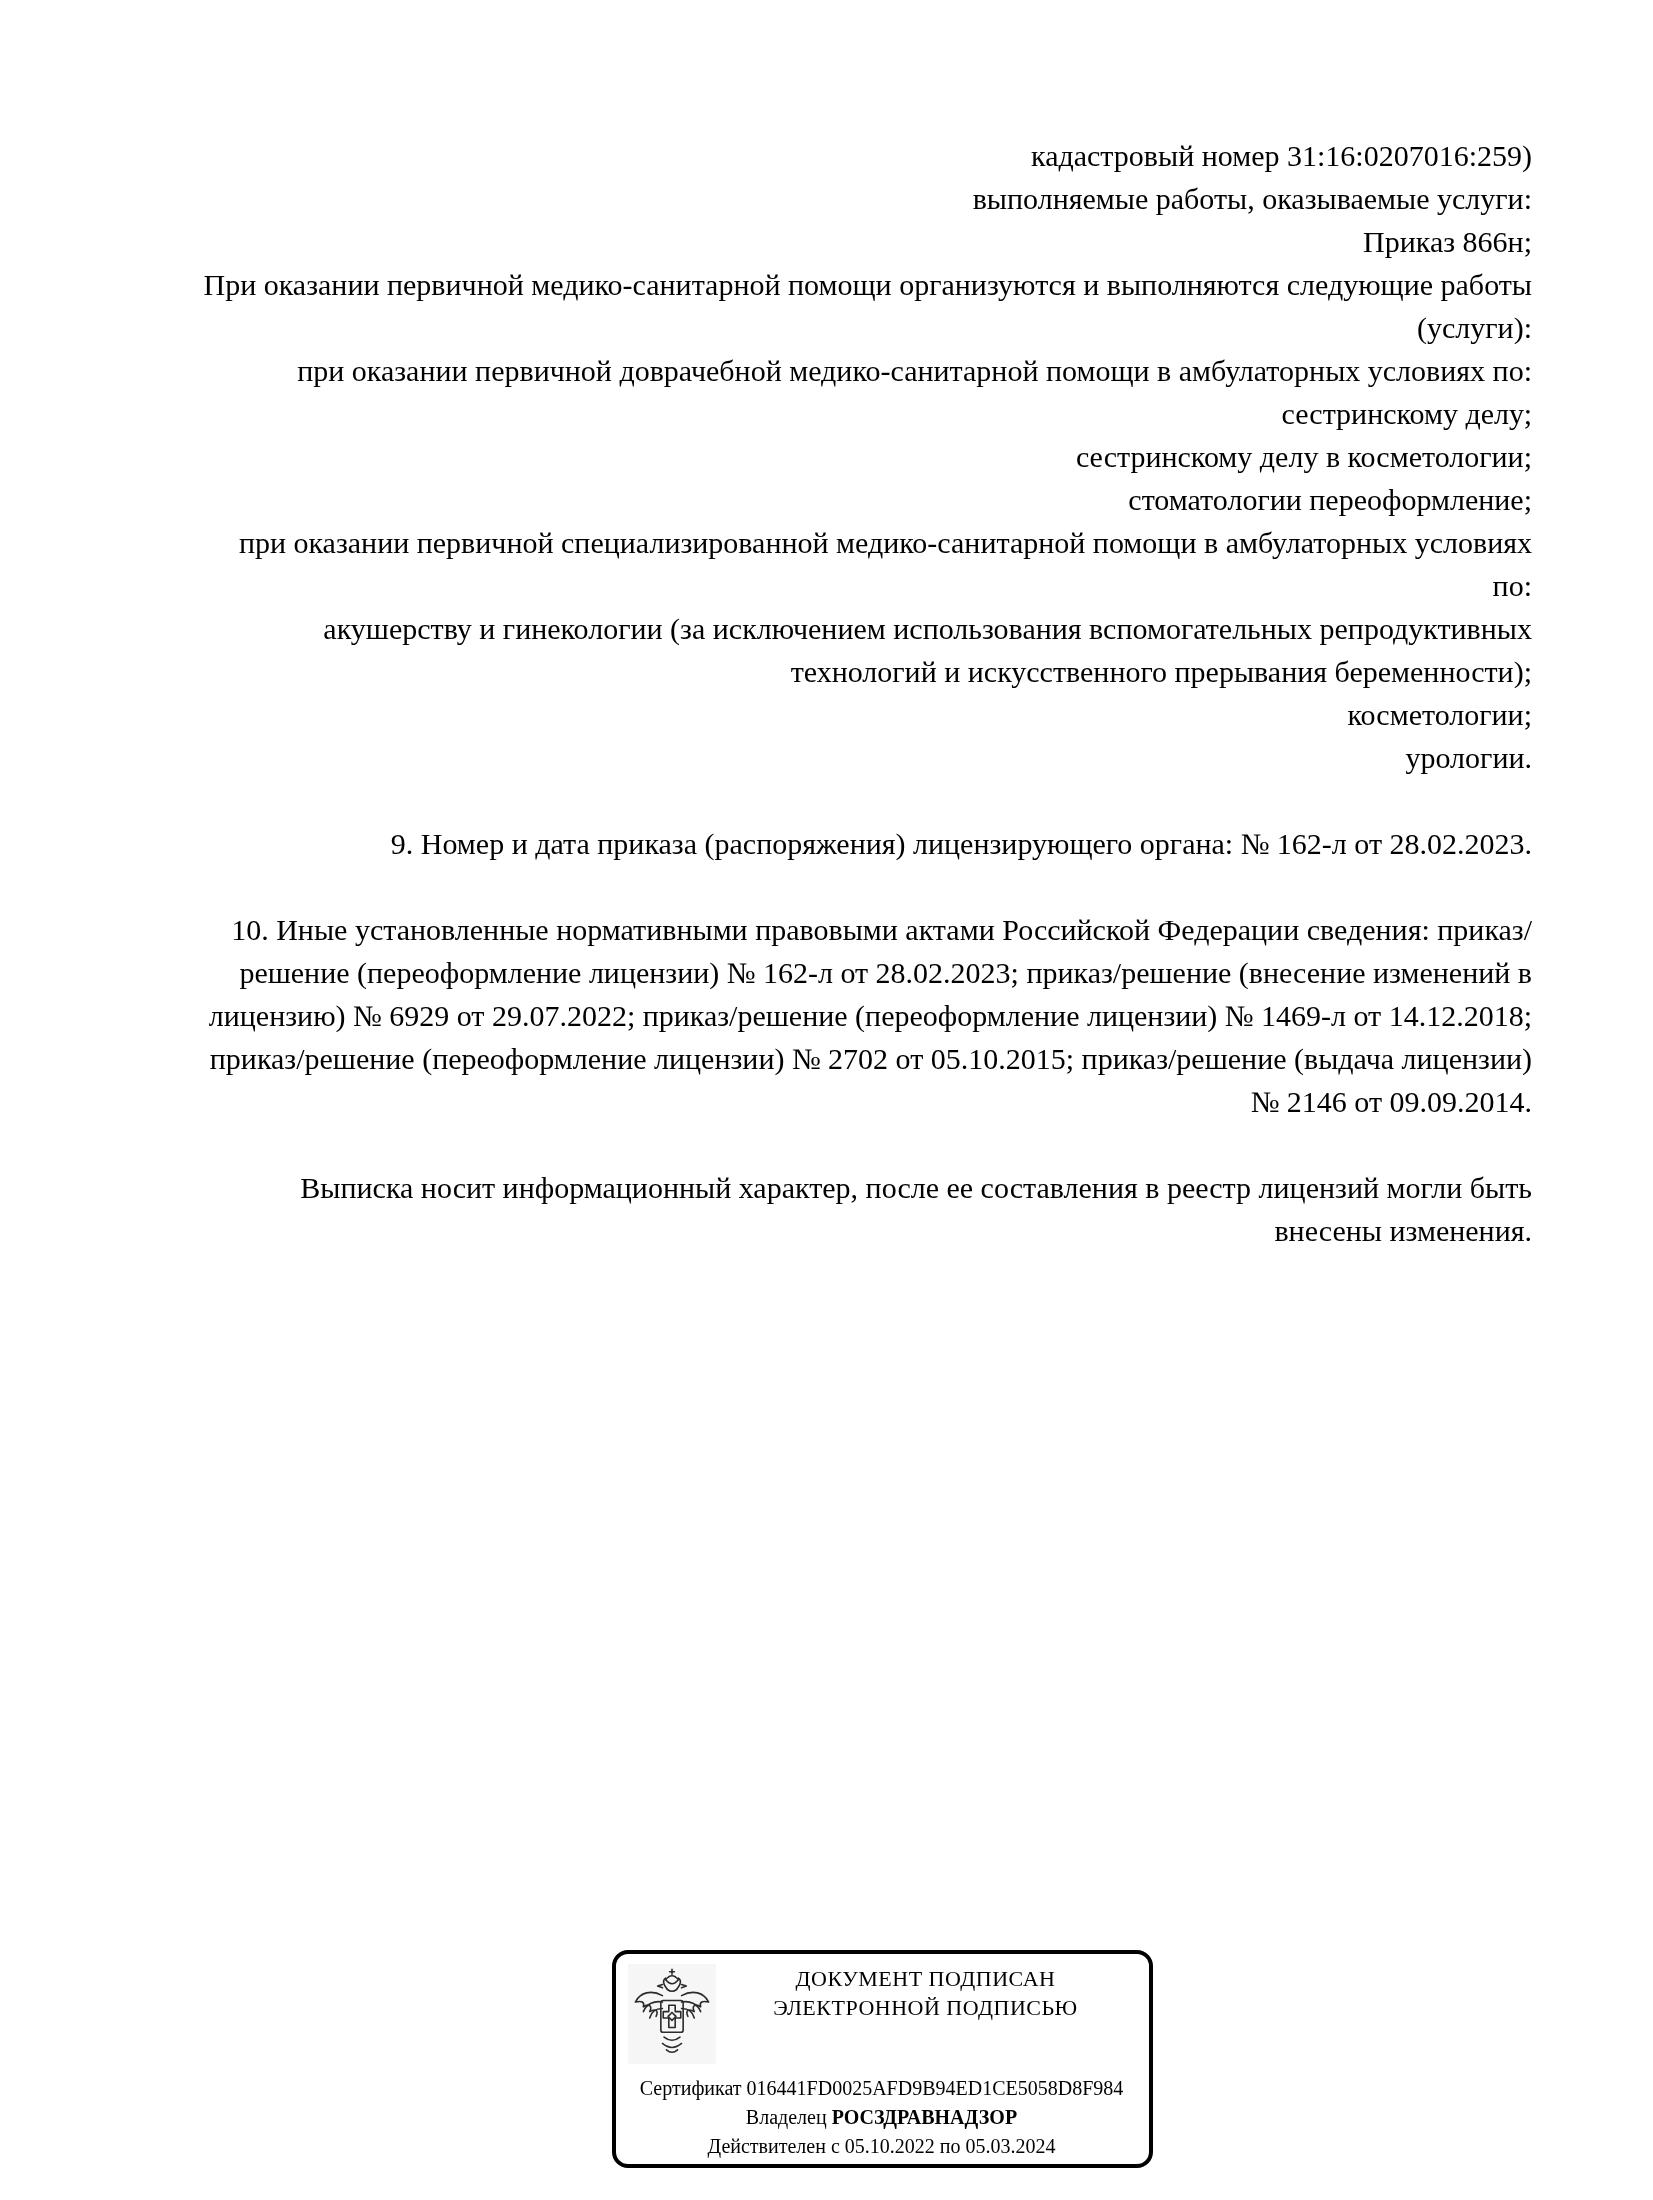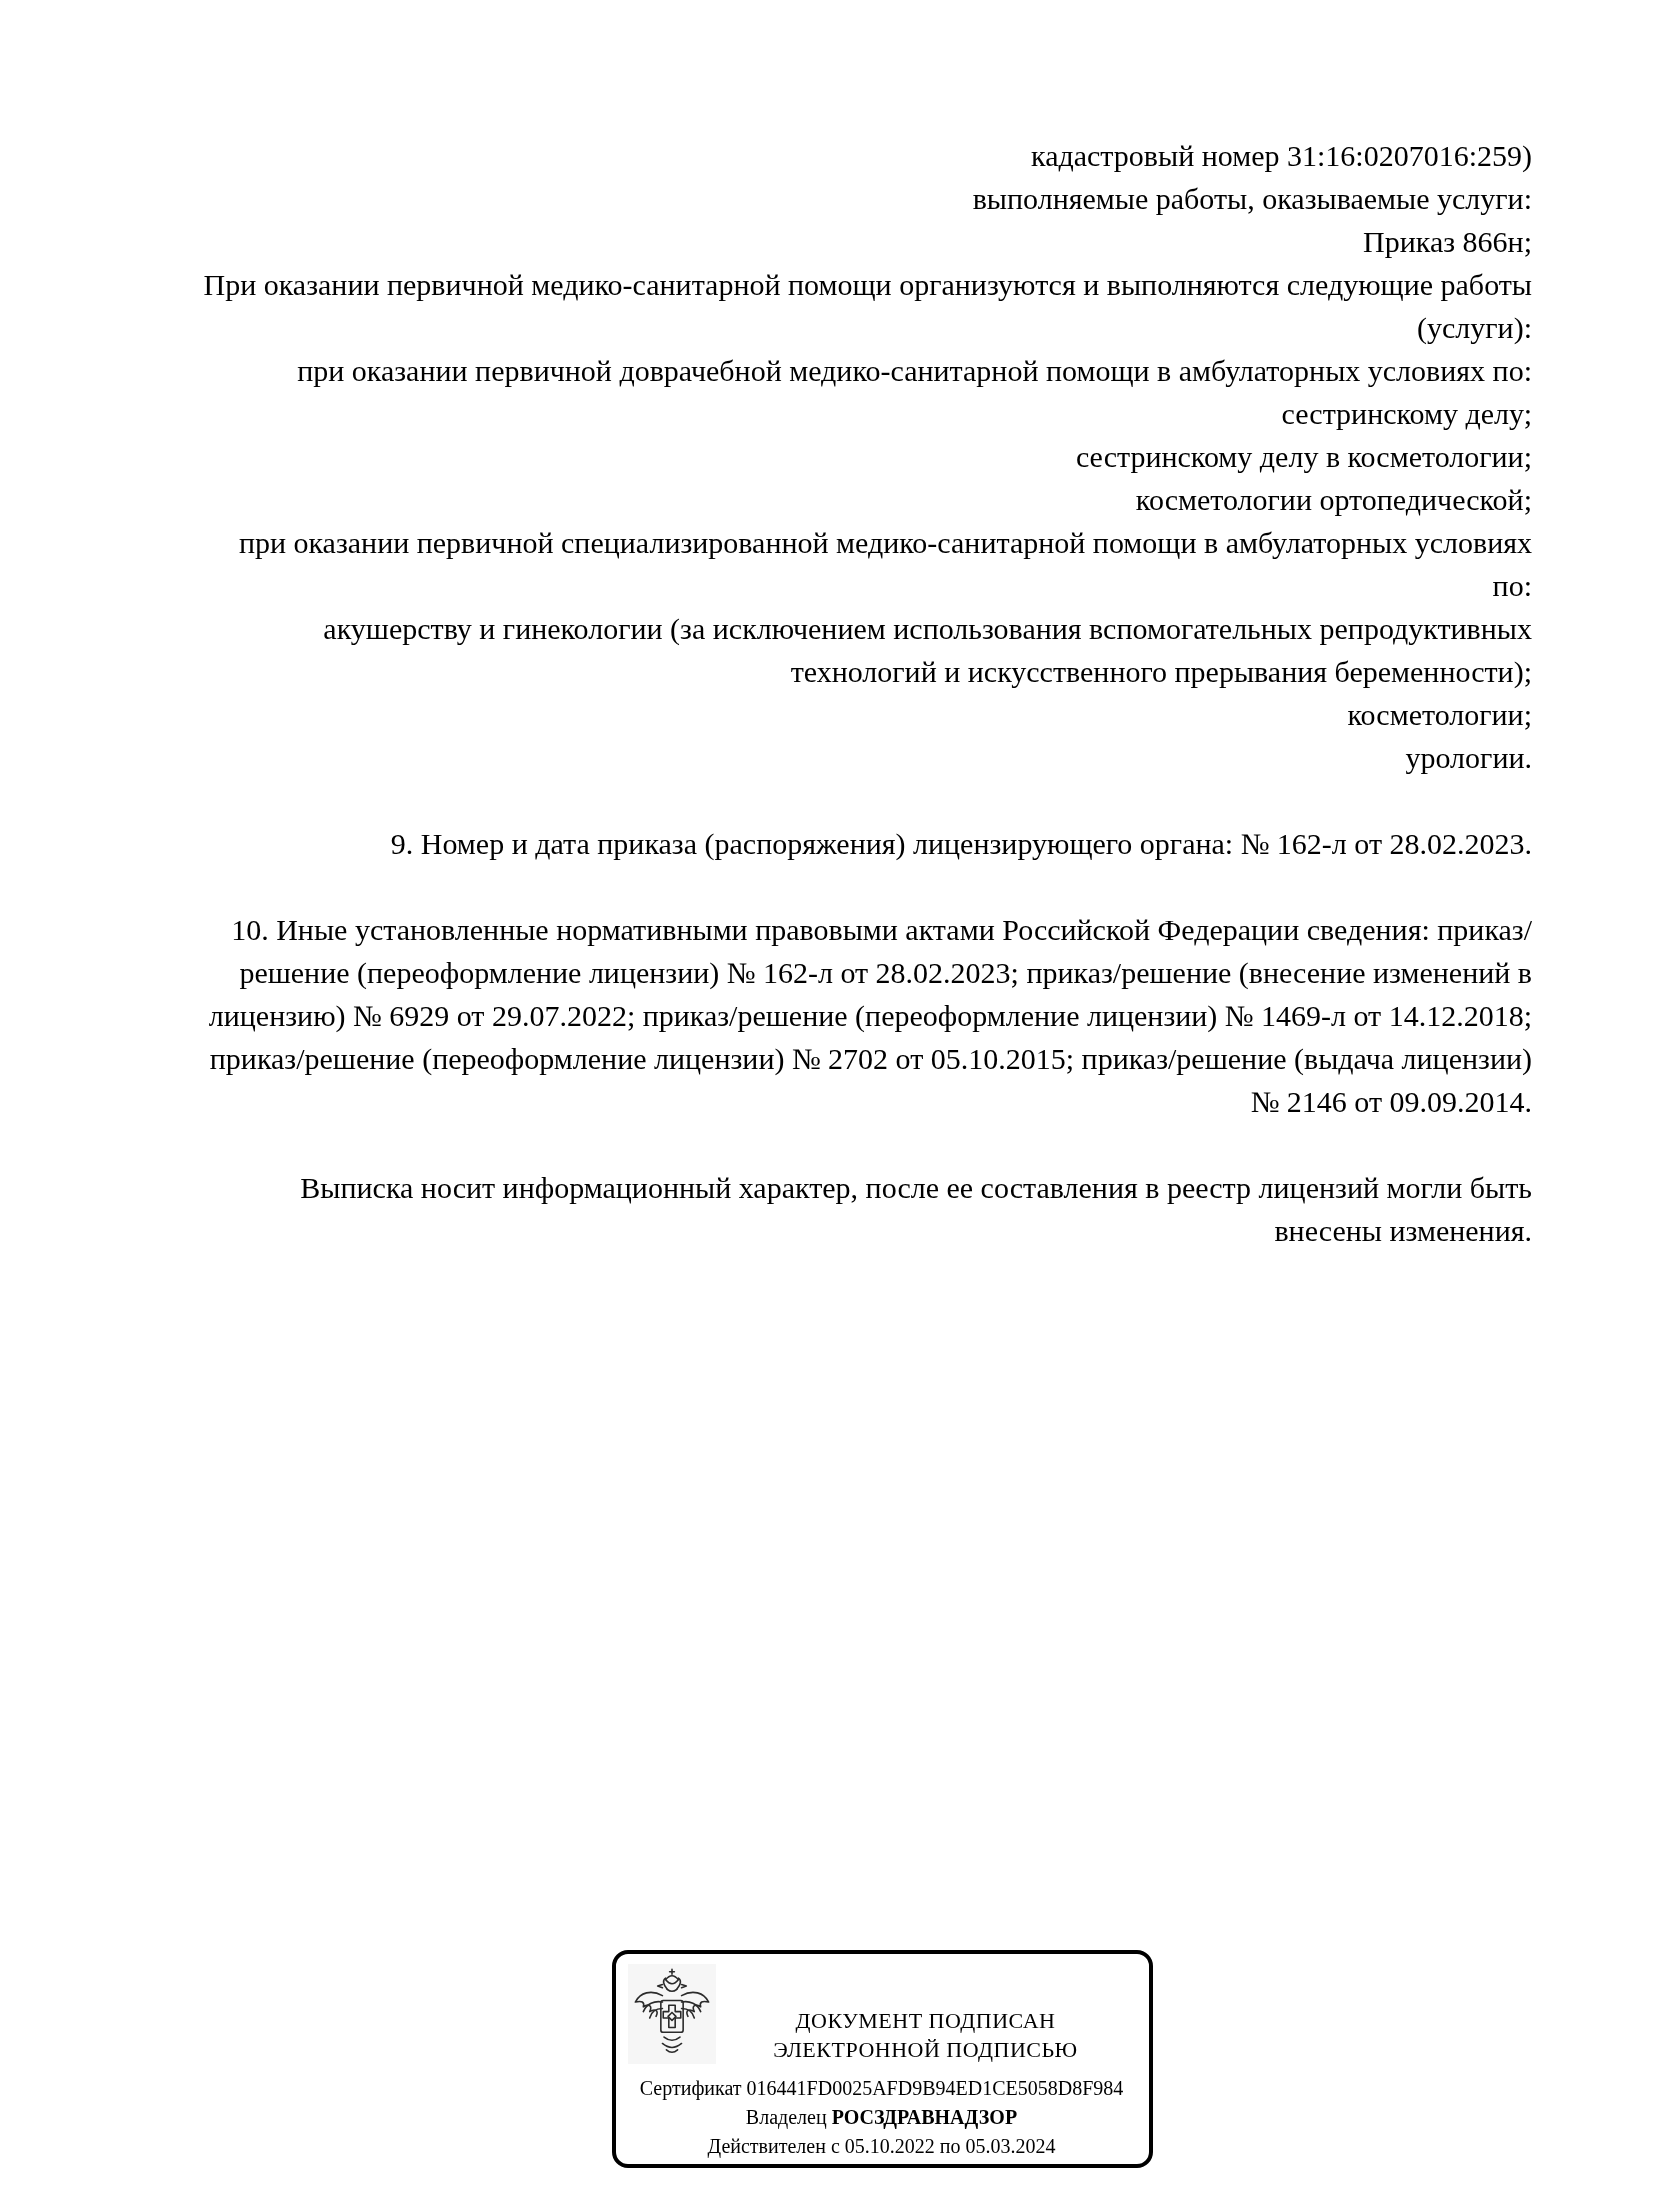--- a/index.html
+++ b/index.html
@@ -36,21 +36,21 @@
     border: 4px solid #000000;
     border-radius: 16px;
     box-sizing: border-box;
     background: #ffffff;
     padding: 10px 14px 8px 12px;
     display: flex;
     flex-direction: column;
   }
   .stamp-top {
     display: flex;
-    align-items: flex-end;
+    align-items: flex-start;
     height: 102px;
   }
   .emblem-box {
     width: 88px;
     height: 100px;
     background: #f6f6f6;
     flex: 0 0 auto;
     display: flex;
     align-items: center;
     justify-content: center;
@@ -79,21 +79,21 @@
 <div class="page">
 
   <div class="doc-text">
     <p>кадастровый номер 31:16:0207016:259)</p>
     <p>выполняемые работы, оказываемые услуги:</p>
     <p>Приказ 866н;</p>
     <p>При оказании первичной медико-санитарной помощи организуются и выполняются следующие работы (услуги):</p>
     <p class="p-indent-sm">при оказании первичной доврачебной медико-санитарной помощи в амбулаторных условиях по:</p>
     <p class="p-indent-md">сестринскому делу;</p>
     <p class="p-indent-md">сестринскому делу в косметологии;</p>
-    <p class="p-indent-md">косметологии ортопедической;</p>
+    <p class="p-indent-md">стоматологии переоформление;</p>
     <p class="p-indent-sm">при оказании первичной специализированной медико-санитарной помощи в амбулаторных условиях по:</p>
     <p class="p-indent-md">акушерству и гинекологии (за исключением использования вспомогательных репродуктивных технологий и искусственного прерывания беременности);</p>
     <p class="p-indent-md">косметологии;</p>
     <p class="p-indent-md">урологии.</p>
     <p class="p-gap">9. Номер и дата приказа (распоряжения) лицензирующего органа: № 162-л от 28.02.2023.</p>
     <p class="p-gap">10. Иные установленные нормативными правовыми актами Российской Федерации сведения: приказ/решение (переоформление лицензии) № 162-л от 28.02.2023; приказ/решение (внесение изменений в лицензию) № 6929 от 29.07.2022; приказ/решение (переоформление лицензии) № 1469-л от 14.12.2018; приказ/решение (переоформление лицензии) № 2702 от 05.10.2015; приказ/решение (выдача лицензии) № 2146 от 09.09.2014.</p>
     <p class="p-gap">Выписка носит информационный характер, после ее составления в реестр лицензий могли быть внесены изменения.</p>
   </div>
 
   <div class="stamp">

